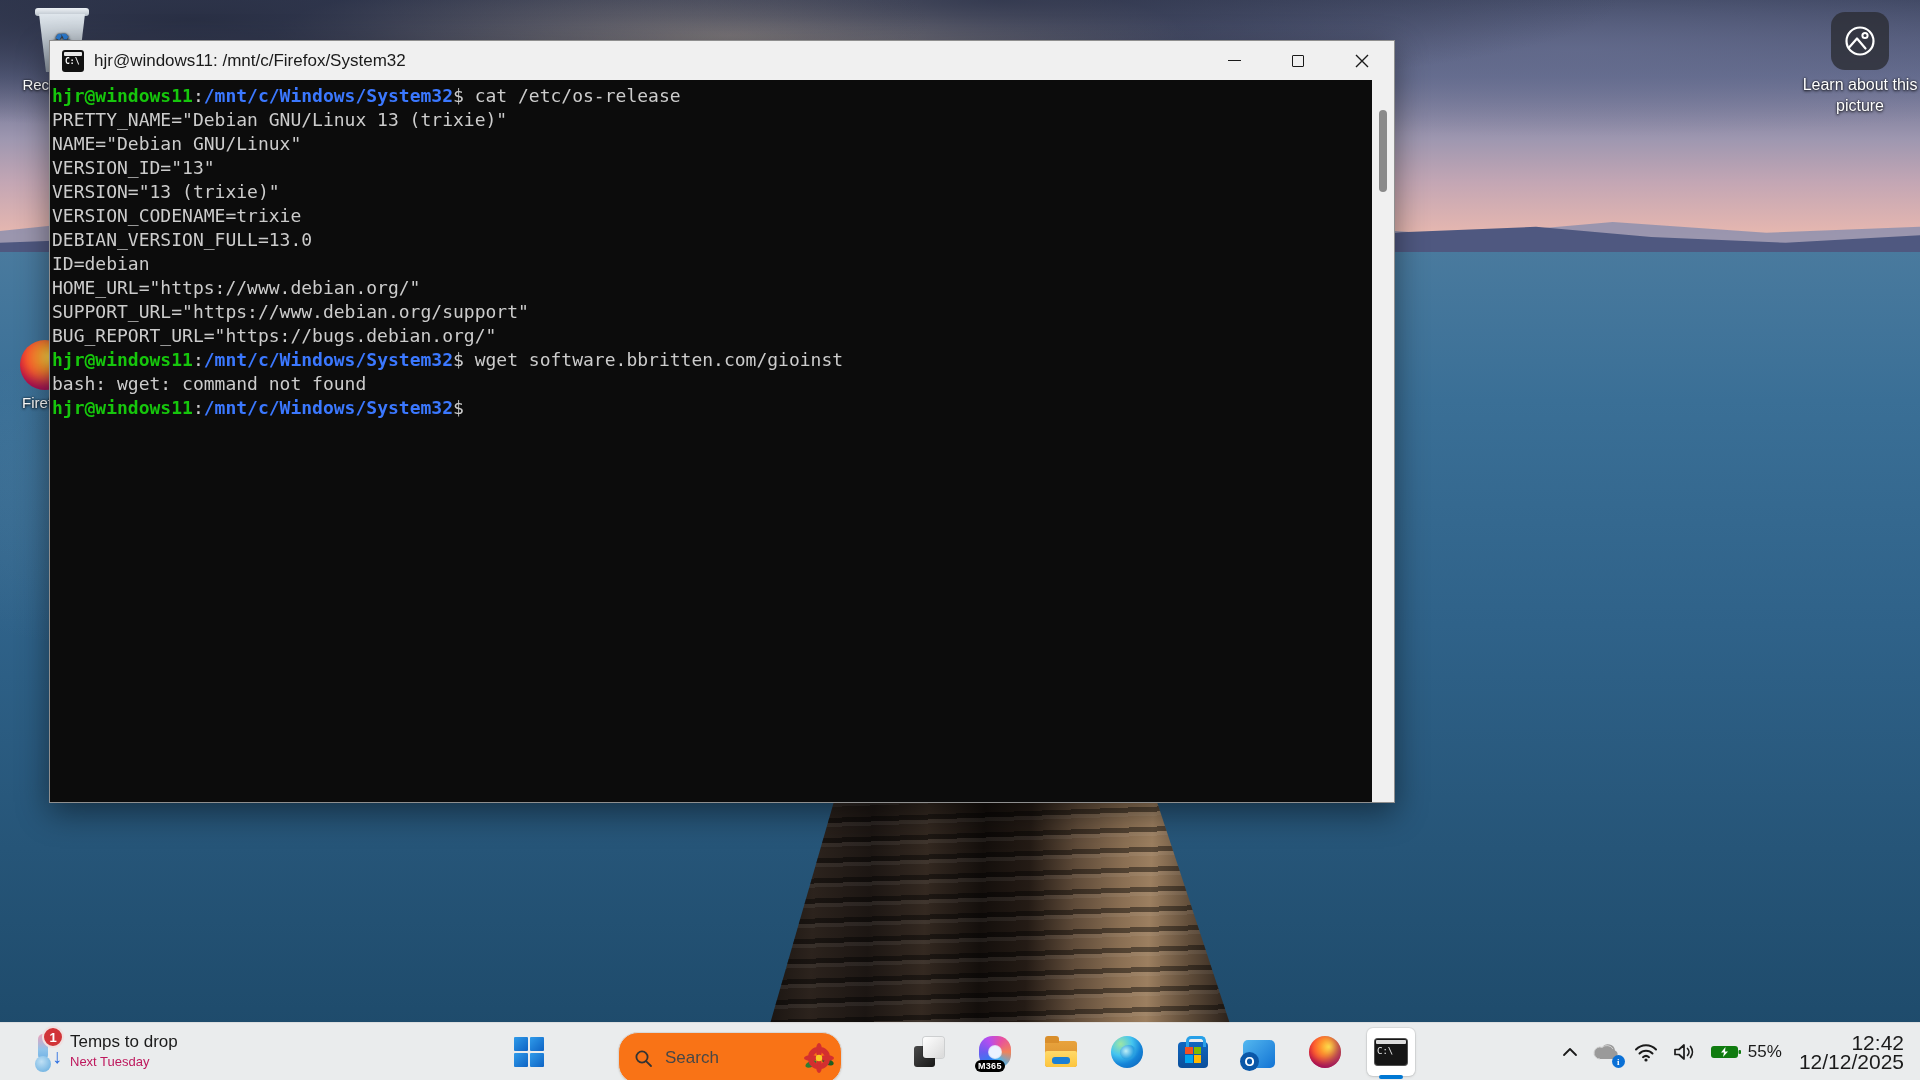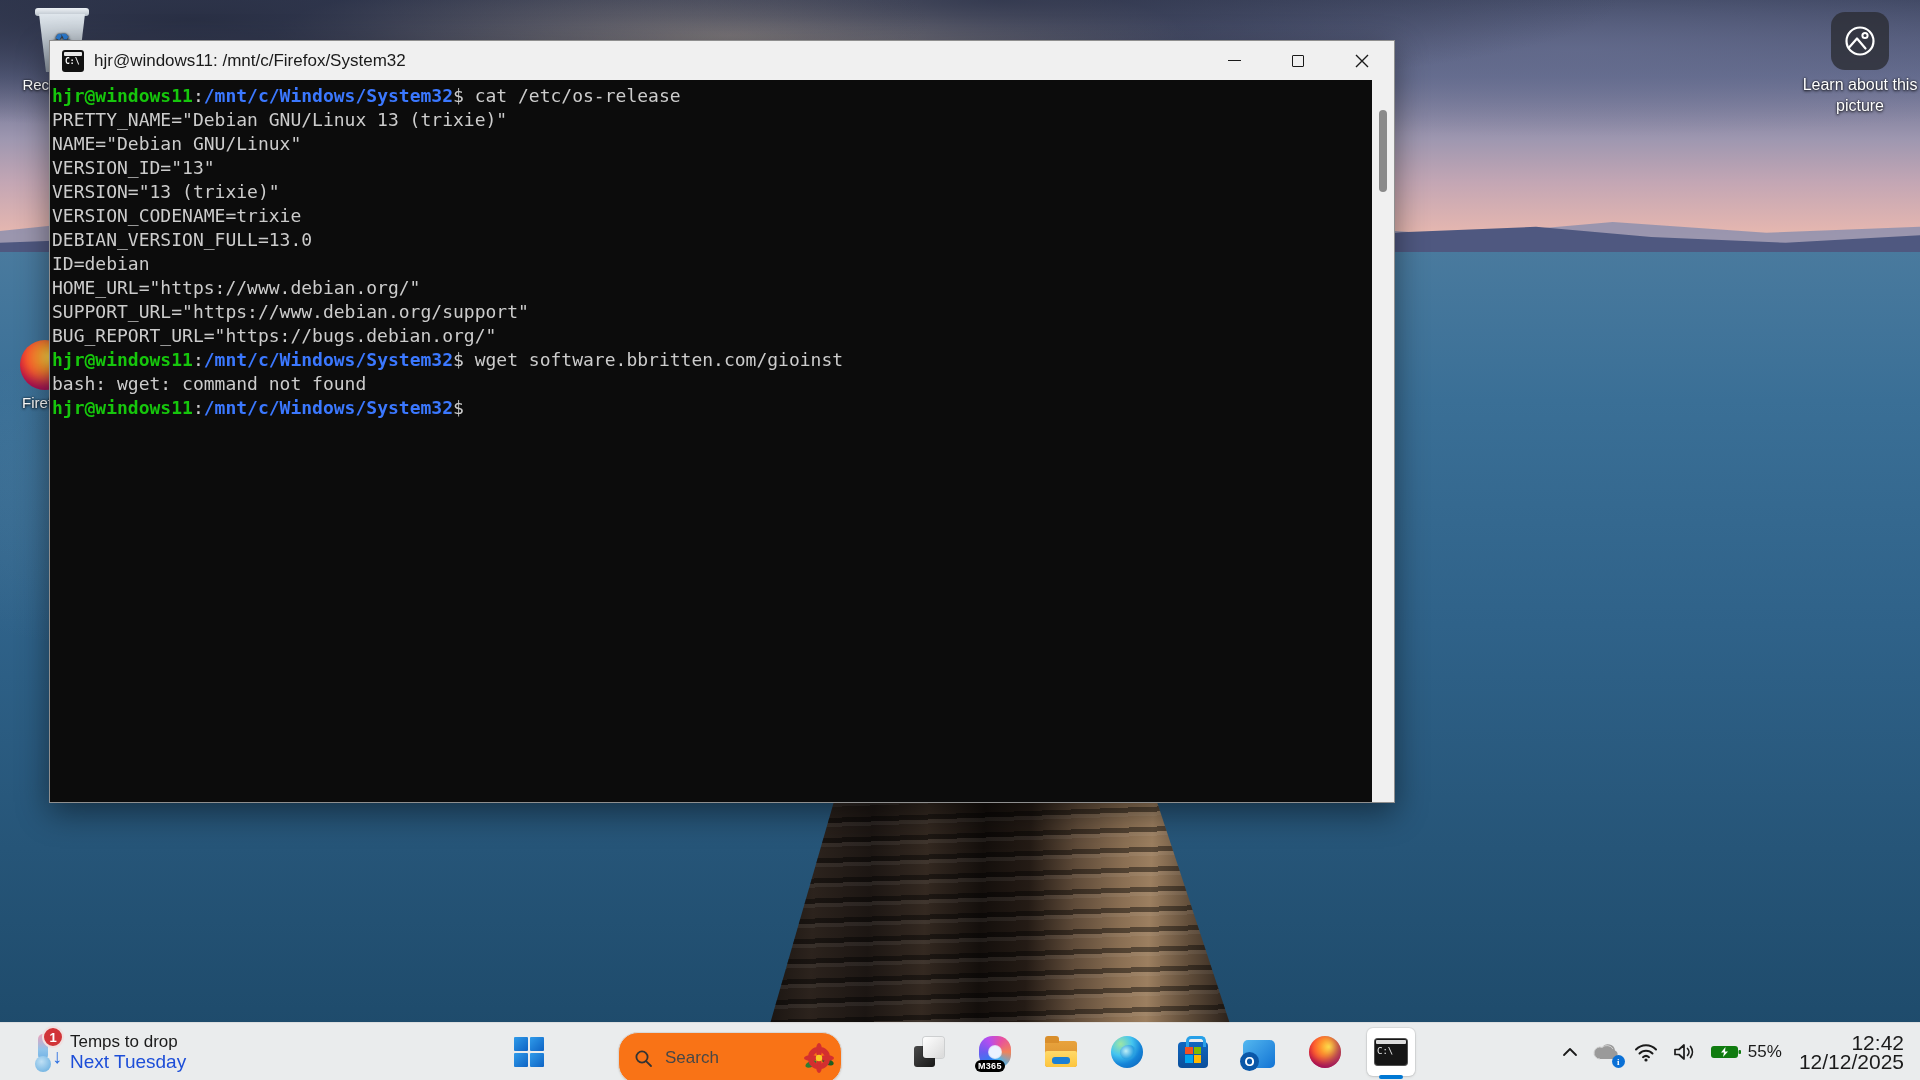--- a/index.html
+++ b/index.html
@@ -85,21 +85,21 @@
   .thermo-tube { position:absolute; left:8px; top:2px; width:10px; height:26px; border-radius:5px;
                  background:linear-gradient(180deg,#f0a0b8 0%,#8fc3ea 60%,#6fb0e4 100%); }
   .thermo-bulb { position:absolute; left:5px; top:24px; width:16px; height:16px; border-radius:50%;
                  background:radial-gradient(circle at 40% 35%,#bfe0f5,#5ea8dd); }
   .thermo-arrow { position:absolute; right:-2px; top:14px; color:#2b6de0; font-size:20px; font-weight:bold; line-height:1; }
   .wbadge { position:absolute; left:12px; top:-6px; min-width:22px; height:22px; border-radius:11px;
             background:#d13438; color:#fff; font-size:13px; font-weight:bold;
             display:flex; align-items:center; justify-content:center; border:2px solid rgba(243,243,243,.9); }
   .wtexts { display:flex; flex-direction:column; justify-content:center; }
   .wtitle { font-size:17px; color:#1b1b1b; line-height:20px; }
-  .wsub { font-size:19px; color:#1d4ed8; line-height:20px; }
+  .wsub { font-size:13px; color:#be185d; line-height:20px; }
 
   .start-btn { position:absolute; left:505px; top:5px; width:48px; height:48px; border-radius:6px;
                display:flex; align-items:center; justify-content:center; }
   .winlogo { width:30px; height:30px; display:grid; grid-template-columns:1fr 1fr; gap:2px; }
   .winlogo div { background:linear-gradient(135deg,#2f9bea,#0e63c4); border-radius:1px; }
 
   .search-pill { position:absolute; left:618px; top:9px; width:224px; height:52px; border-radius:20px;
                  background:#f97316; border:1px solid #d9d9d9; box-shadow:0 1px 2px rgba(0,0,0,.08);
                  display:flex; align-items:center; }
   .search-pill svg { margin-left:15px; }

